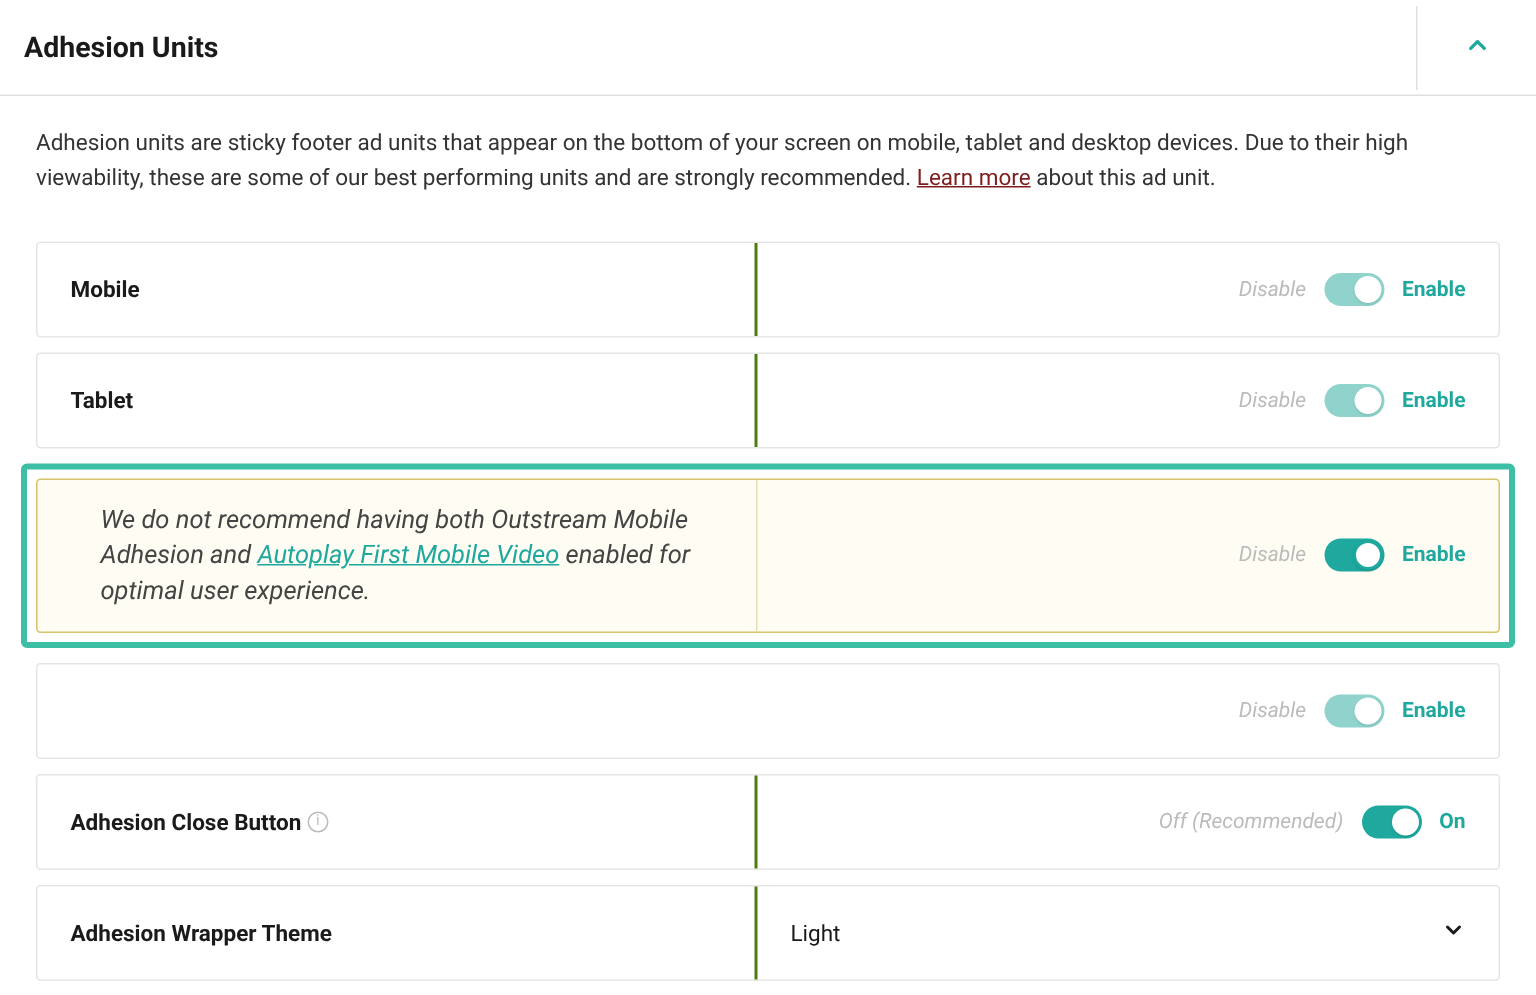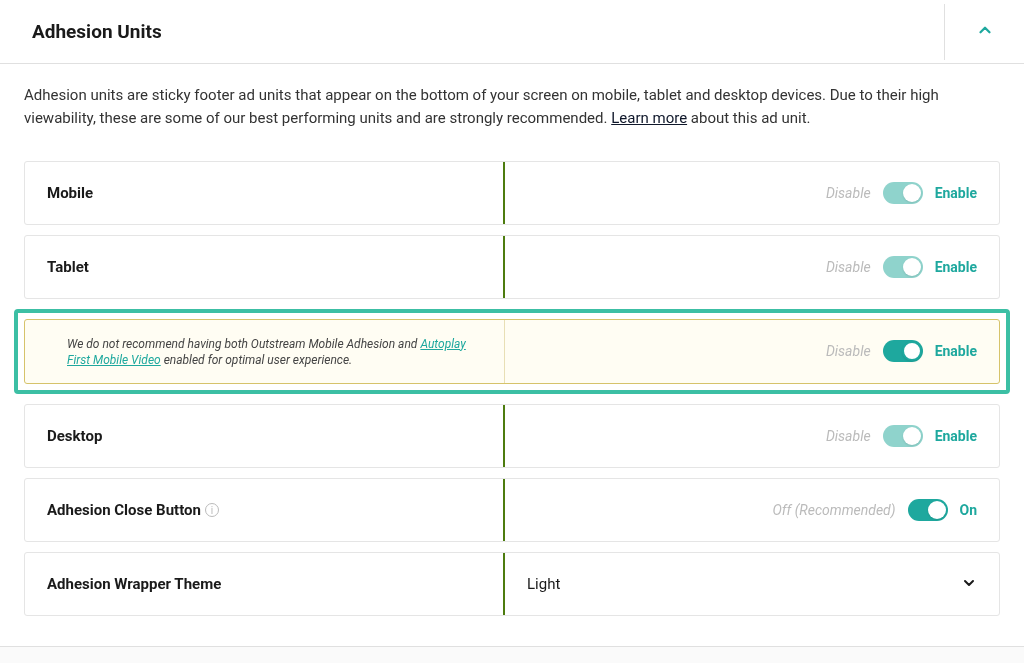--- a/index.html
+++ b/index.html
@@ -17,40 +17,40 @@
   .panel-header {
     display: flex;
     align-items: center;
     justify-content: space-between;
     border-bottom: 1px solid #e0e0e0;
   }
   .panel-title {
     font-size: 19px;
     font-weight: 700;
     color: #1a1a1a;
-    padding: 20px 32px;
+    padding: 20px 16px;
   }
   .collapse-btn {
     width: 80px;
     height: 56px;
     display: flex;
     align-items: center;
     justify-content: center;
     border-left: 1px solid #e0e0e0;
     cursor: pointer;
   }
   .collapse-btn svg { color: #1ea89e; }
   .panel-desc {
     padding: 20px 24px 30px 24px;
     font-size: 15px;
     color: #333;
     line-height: 1.55;
   }
   .panel-desc a {
-    color: #0f172a;
+    color: #7f1d1d;
   }
   .settings {
     padding: 0 24px 20px 24px;
   }
   .setting-row {
     background: #fff;
     border: 1px solid #e5e5e5;
     border-radius: 3px;
     margin-bottom: 10px;
     display: flex;
@@ -82,21 +82,21 @@
     border-right: 1px solid #e8dfb5;
   }
   .setting-label {
     font-size: 15px;
     font-weight: 700;
     color: #1a1a1a;
   }
   .warning-title { display:flex; align-items:center; gap:6px; }
   .warning-desc {
     font-style: italic;
-    font-size: 12px;
+    font-size: 17px;
     color: #444;
     margin-top: 2px;
     margin-left: 20px;
     line-height: 1.4;
   }
   .warning-desc a {
     color: #1ea89e;
     font-style: italic;
     text-decoration: underline;
   }
@@ -223,23 +223,20 @@
           <span class="tog-off">Disable</span>
           <span class="toggle on bordered">
               <span class="knob"></span>
             </span>
           <span class="tog-on">Enable</span>
         </div>
       </div>
     </div>
 
     <div class="setting-row">
-      <div class="setting-left">
-        <span class="setting-label">Desktop</span>
-      </div>
       <div class="setting-right">
         <span class="tog-off">Disable</span>
         <span class="toggle on light">
             <span class="knob"></span>
           </span>
         <span class="tog-on">Enable</span>
       </div>
     </div>
 
     <div class="setting-row">

